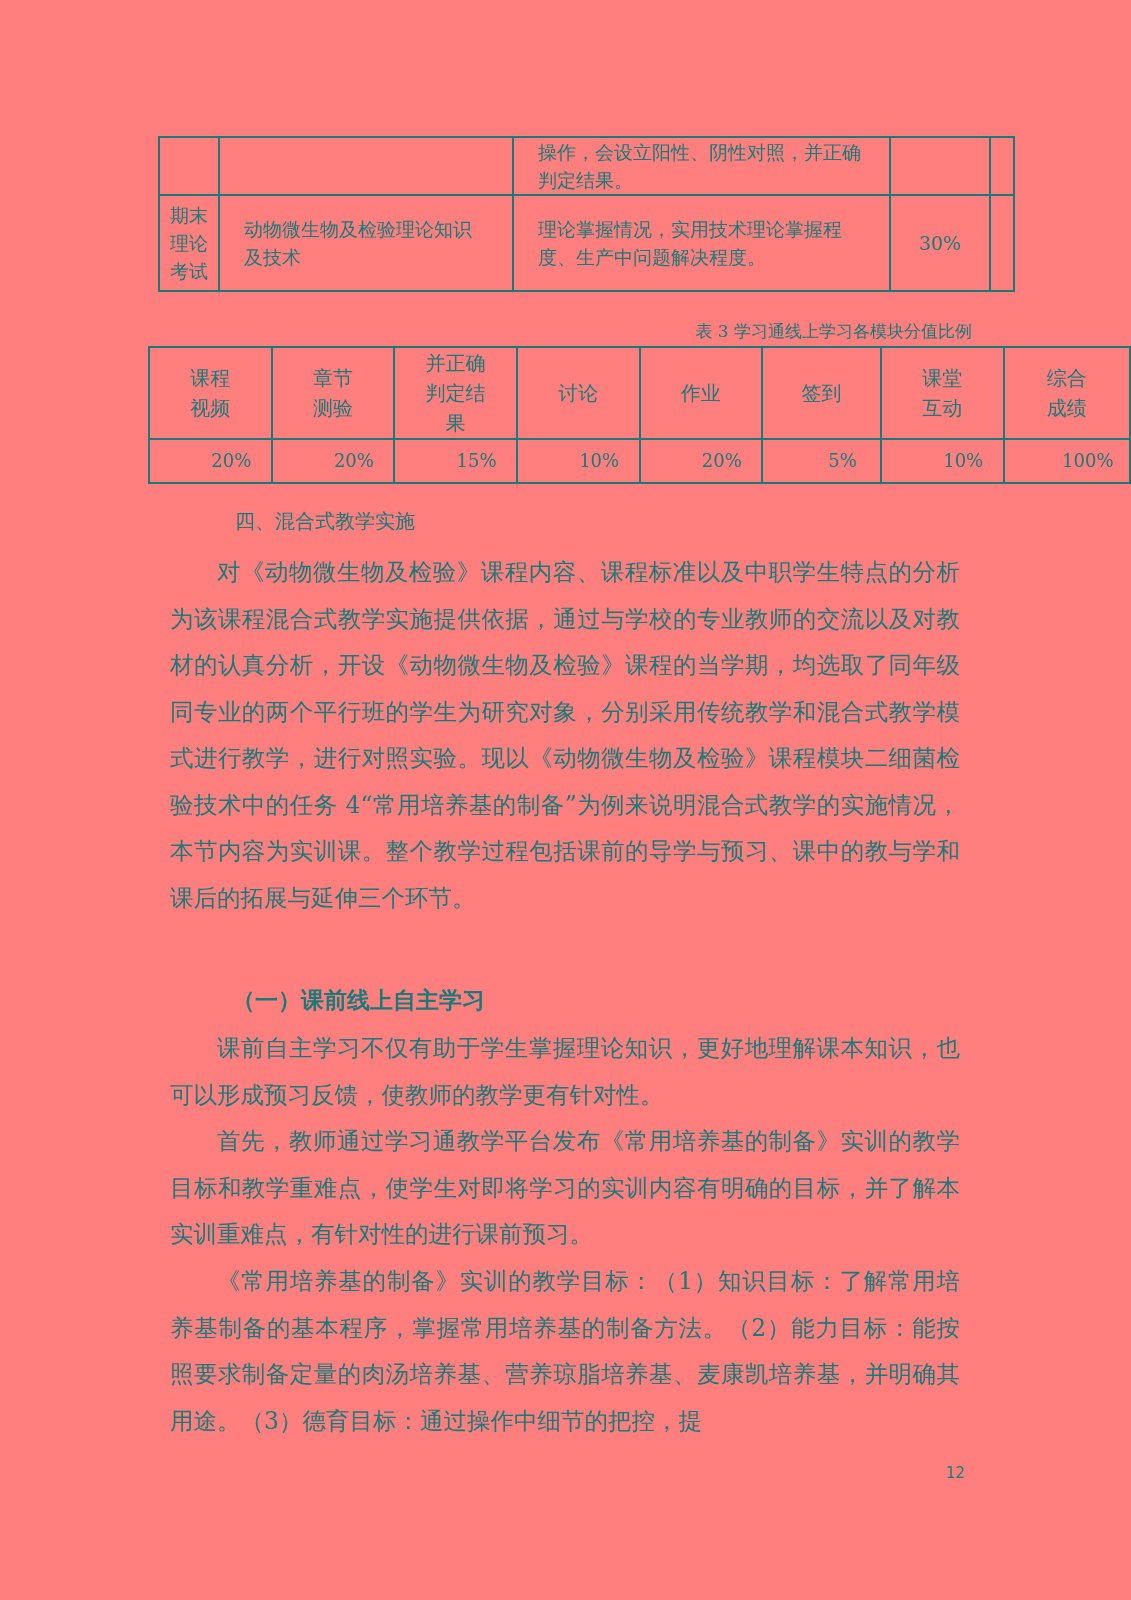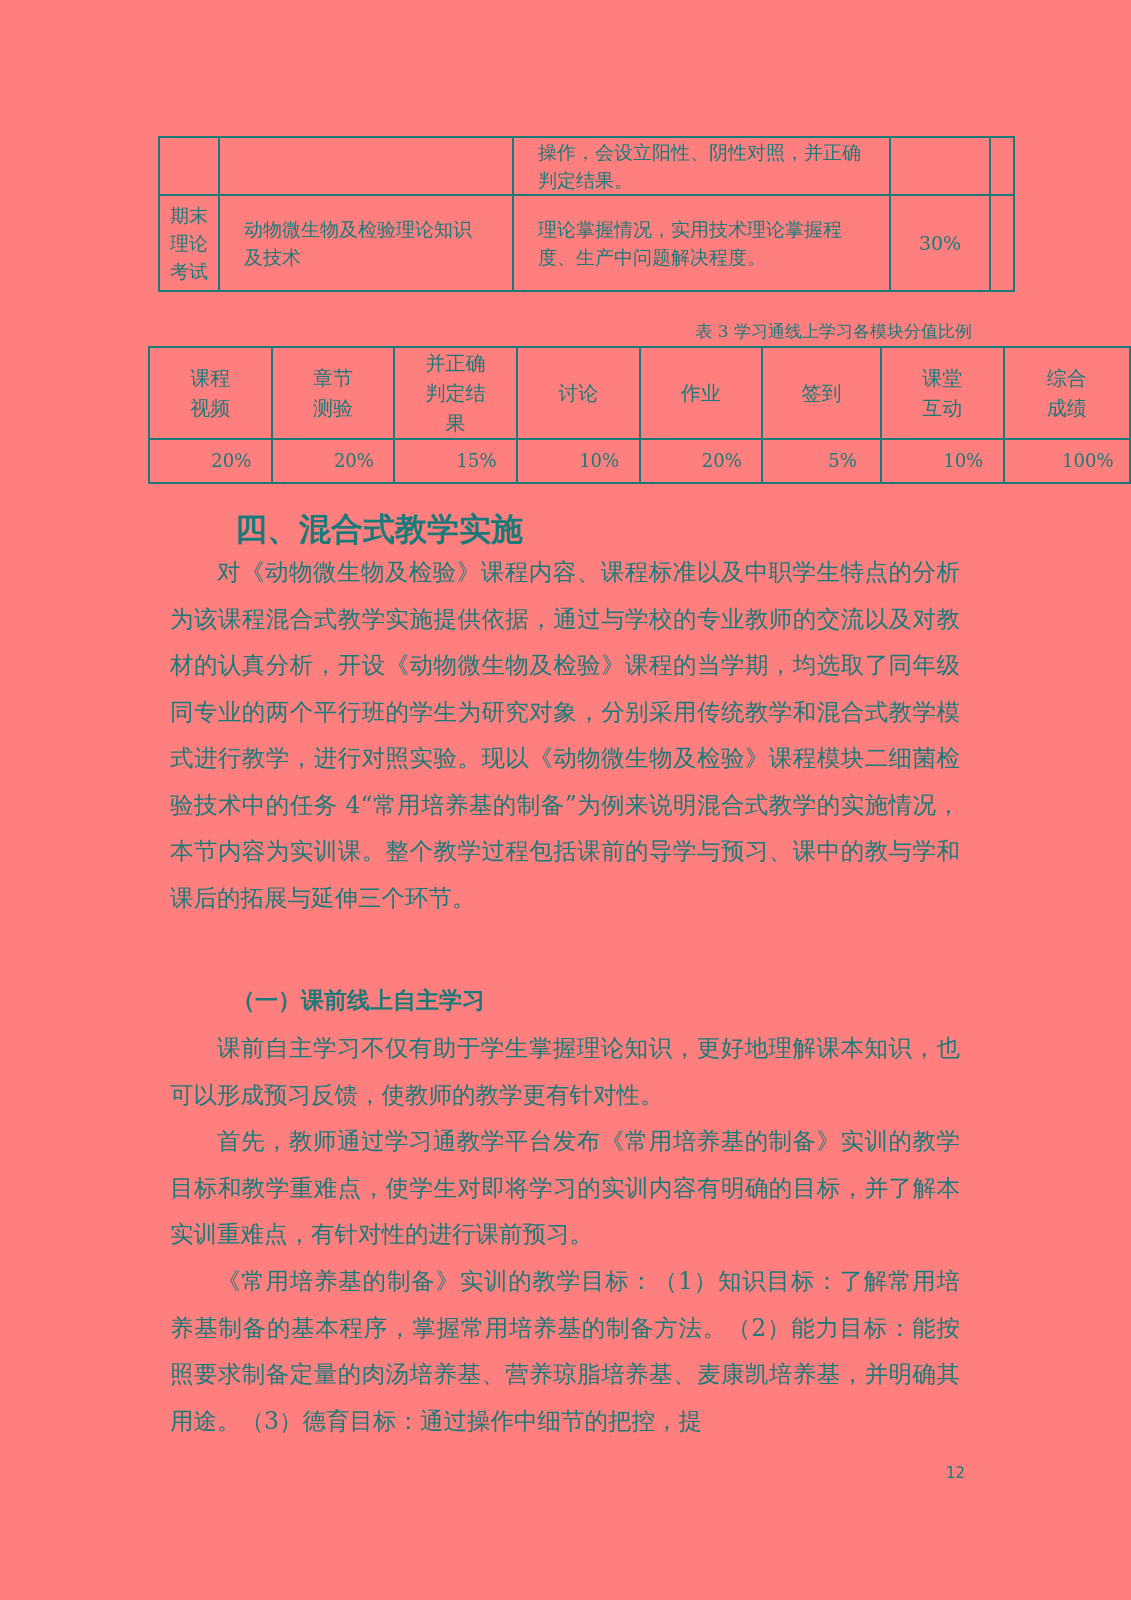--- a/index.html
+++ b/index.html
@@ -12,21 +12,21 @@
   .t1 td.c1 { width:58px; text-align:center; padding:0; }
   .t1 td.c2 { width:244px;border-radius:27px; }
   .t1 td.c3 { width:327px; }
   .t1 td.c4 { width:50px; text-align:center; }
   .t1 td.c5 { width:22px; padding:0; }
   .cap { position:absolute; left:158px; width:814px; top:320px; text-align:right; font-size:17px; }
   .t2 { position:absolute; left:148px; top:346px; border-collapse:collapse; }
   .t2 td { border:2px solid #1a7a7a; width:98px; text-align:center; font-size:20px; line-height:30px; padding:0; }
   .t2 tr.h td { height:60px; }
   .t2 tr.v td { height:42px; font-size:18px;padding-left:42px; }
-  .h1 { position:absolute; left:235px; top:508px; font-size:32px; font-weight:bold; font-family:"DejaVu Sans","Liberation Sans",sans-serif; }
+  .h1 { position:absolute; left:235px; top:508px; font-size:20px; font-weight:normal; font-family:"DejaVu Sans","Liberation Sans",sans-serif; }
   .h2 { position:absolute; left:232px; top:985px; font-size:23px; font-weight:bold; font-family:"DejaVu Sans","Liberation Sans",sans-serif; }
   .p { position:absolute; left:170px; width:790px; font-size:23.5px; line-height:46.5px; text-indent:2em; text-align:justify; margin:0; }
   .pg { position:absolute; left:946px; top:1464px; font-size:15px; font-family:"DejaVu Sans","Liberation Sans",sans-serif;text-align:right; }
 </style>
 </head>
 <body>
 
 <table class="t1">
   <tbody>
       <tr style="height:58px">

